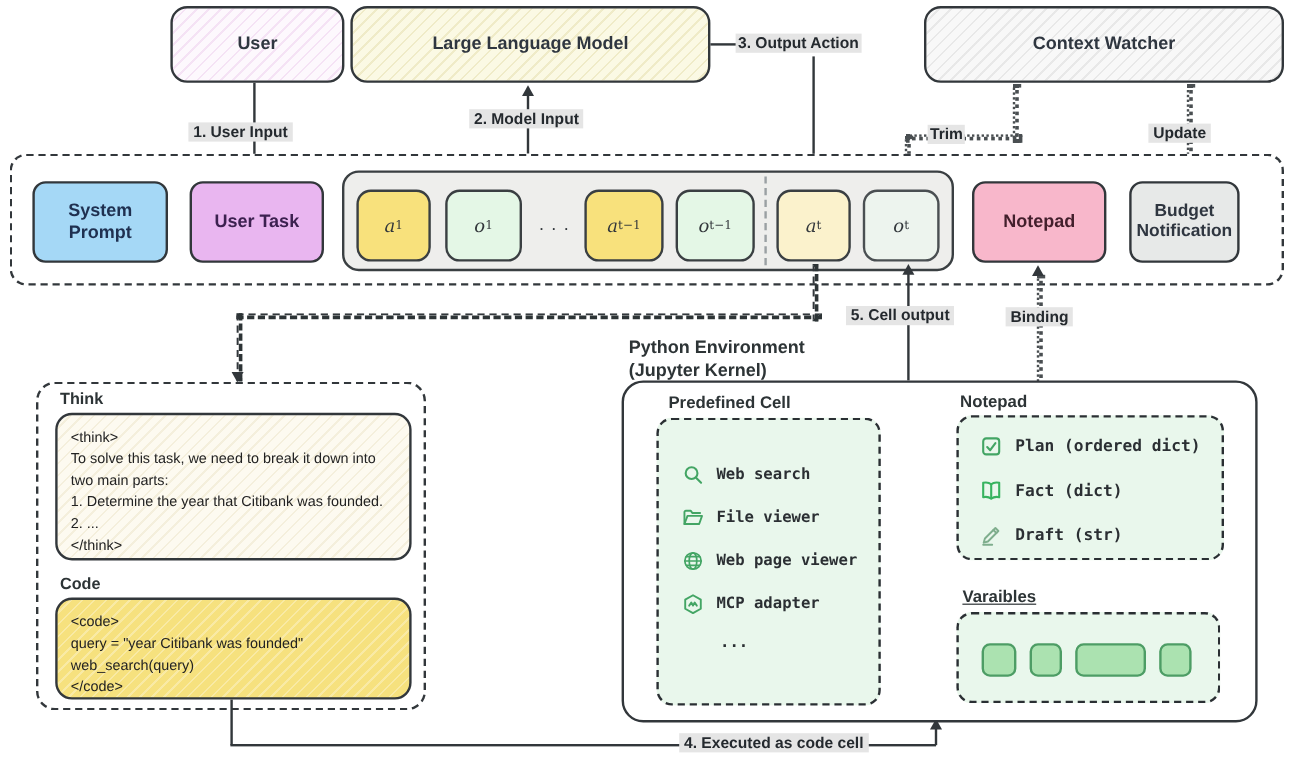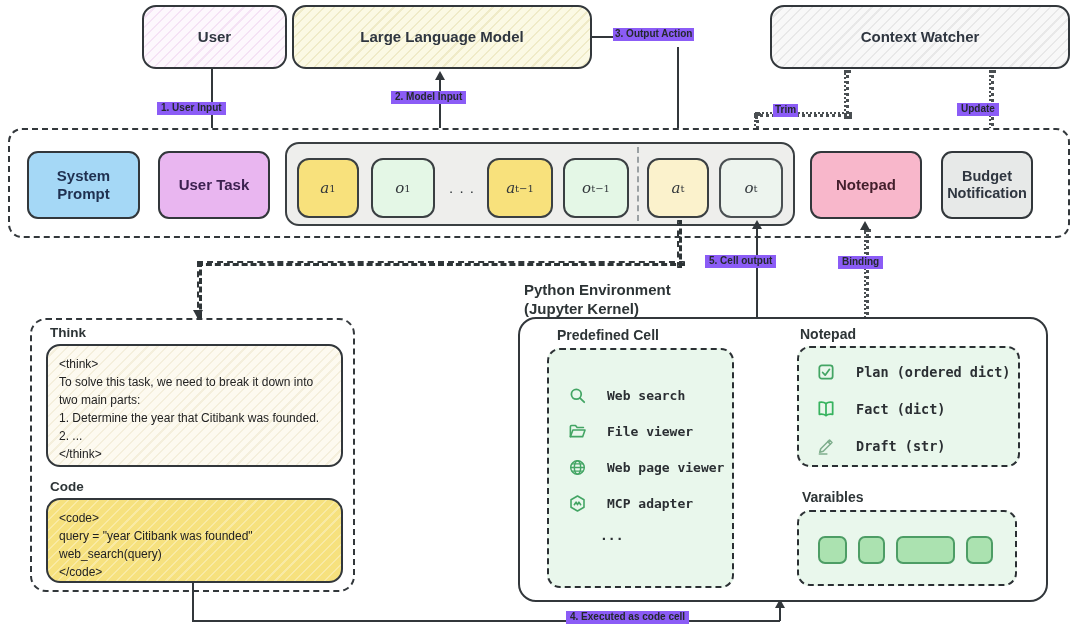--- a/index.html
+++ b/index.html
@@ -31,40 +31,40 @@
   
   .vln { position:absolute; width:0; border-left:2px solid #32373b; }
   .hln { position:absolute; height:0; border-top:2px solid #32373b; }
   .dash { border-style:dashed; }
   .dot  { border-style:dotted; border-color:#4a4f52; }
   .arr { position:absolute; width:0; height:0; }
   .arr.down { border-left:5px solid transparent; border-right:5px solid transparent; border-top:9px solid #32373b; }
   .arr.up   { border-left:5px solid transparent; border-right:5px solid transparent; border-bottom:9px solid #32373b; }
   
   .edge-label {
-    position:absolute; background:#8b5cf6; padding:0 4px; font-size:10px; font-weight:600;
+    position:absolute; background:#e5e5e5; padding:0 4px; font-size:13px; font-weight:600;
     color:#24292e; white-space:nowrap; line-height:1.25;
   }
   .section-label { position:absolute; font-size:13.5px; font-weight:600; color:#2d3436; white-space:nowrap; }
   
   .token {
     position:absolute; border:2px solid #3a3f42; border-radius:12px; box-sizing:border-box;
     display:flex; align-items:center; justify-content:center;
     font-family:"DejaVu Serif", serif; font-style:italic; font-size:15px; color:#32373b;
   }
   .token sub { font-size:10px; font-style:normal; font-family:"DejaVu Serif", serif; }
   .mathlabel { font-family:"DejaVu Serif", serif; font-style:italic; font-size:16px; }
   
   .bubble {
     position:absolute; border:2px solid #32373b; border-radius:14px; box-sizing:border-box;
     padding:9px 11px; font-size:12px; line-height:18px; color:#222; white-space:pre-wrap;
   }
   
   .mono-item {
-    position:absolute; display:flex; align-items:center; gap:20px;
+    position:absolute; display:flex; align-items:center; gap:10px;
     font-family:"DejaVu Sans Mono", monospace; font-size:13px; font-weight:700; color:#2b2f33; white-space:nowrap;
   }
   .mono-item svg { flex:0 0 auto; }
   .varblock { position:absolute; background:#abe2b0; border:2px solid #4d9d65; border-radius:7px; box-sizing:border-box; }
   .divider { position:absolute; width:0; border-left:2px dashed #9aa0a3; }
 </style>
 </head>
 <body>
 
 <div class="stage">
@@ -247,20 +247,20 @@
   </div>
   <div class="mono-item" style="left:816px; top:436px; font-size:13.5px;">
     <svg width="20" height="20" viewBox="0 0 24 24" fill="none" stroke="#7fae8d" stroke-width="1.9" stroke-linecap="round" stroke-linejoin="round">
       <path d="M4.5 19.5 l1.2 -4.2 L16.2 4.8 l3 3 L8.7 18.3 Z"></path>
       <line x1="14.2" y1="6.8" x2="17.2" y2="9.8"></line>
       <line x1="4" y1="21.5" x2="13" y2="21.5"></line>
     </svg>
     <span>Draft (str)</span>
   </div>
 
-  <div class="section-label" style="left:802px; top:489px; font-size:14px;">Varaibles</div>
+  <div class="section-label" style="left:802px; top:489px; font-size:14px;text-decoration:underline;">Varaibles</div>
   <div class="green-panel" style="left:797px; top:510px; width:220px; height:76px;"></div>
   <div class="varblock" style="left:818px; top:536px; width:29px; height:28px;"></div>
   <div class="varblock" style="left:858px; top:536px; width:27px; height:28px;"></div>
   <div class="varblock" style="left:896px; top:536px; width:59px; height:28px;"></div>
   <div class="varblock" style="left:966px; top:536px; width:27px; height:28px;"></div>
 
 </div>
 
 </body></html>

